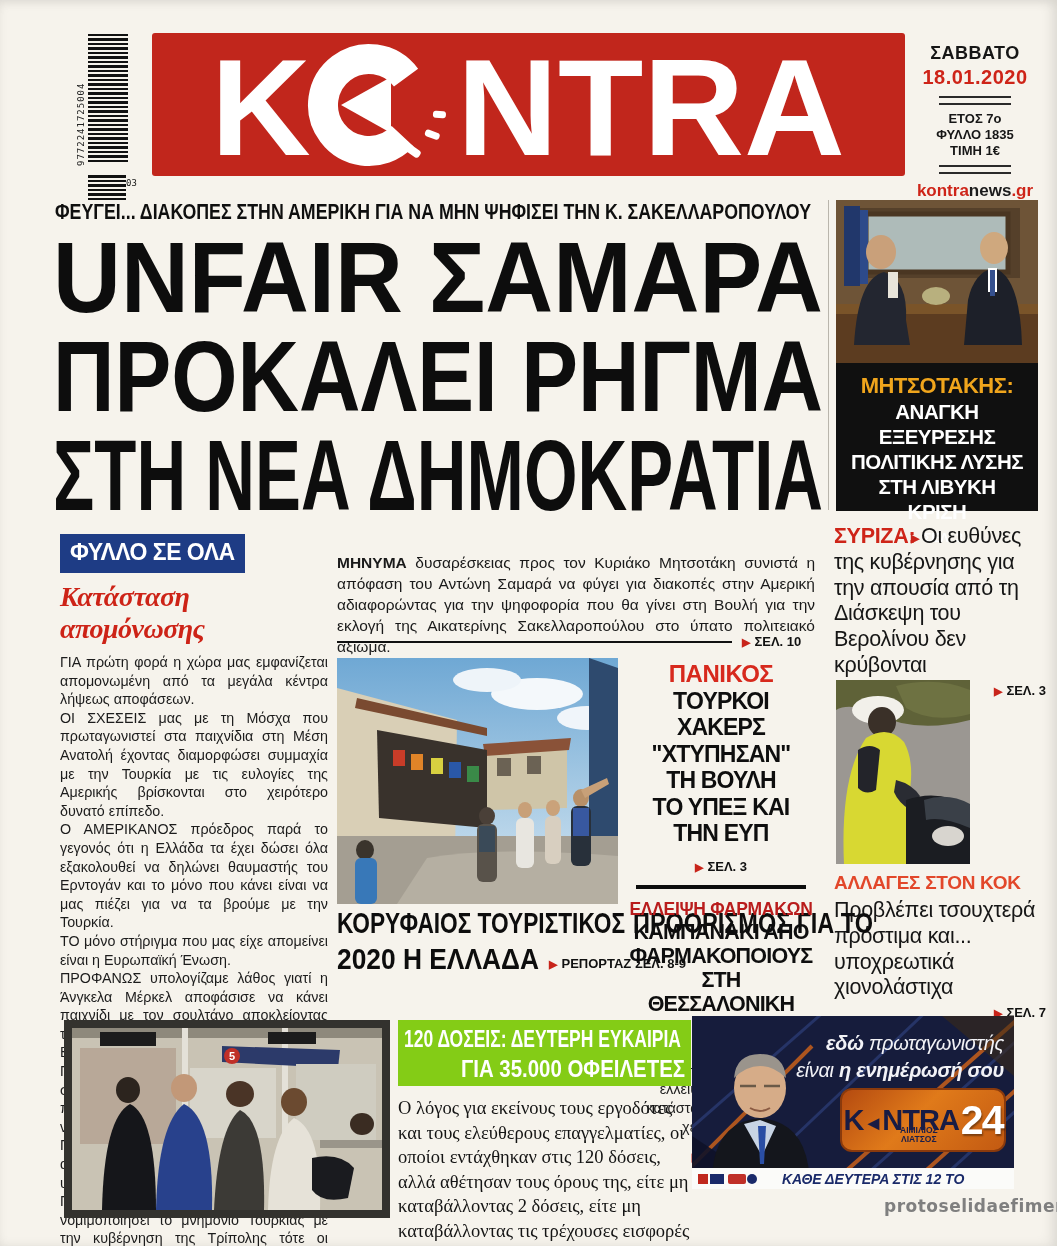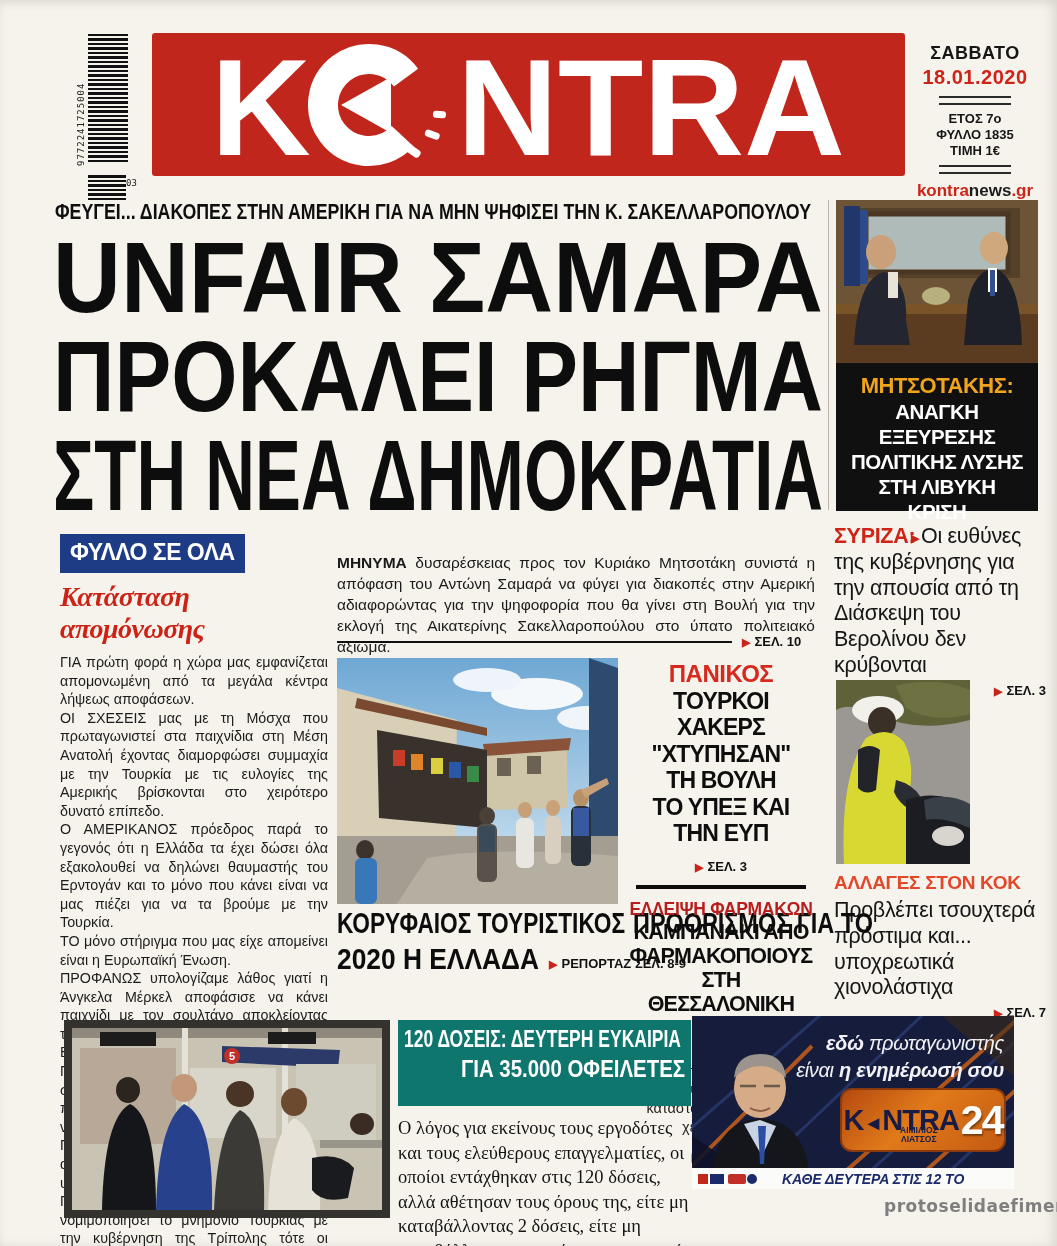--- a/index.html
+++ b/index.html
@@ -308,21 +308,21 @@
       <path d="M142 182 Q146 100 168 82 Q194 94 192 182 Z" fill="#3c3a36"></path>
       <ellipse cx="222" cy="74" rx="13" ry="14" fill="#6b4a30"></ellipse>
       <path d="M196 182 Q198 108 222 90 Q250 102 248 182 Z" fill="#e6e2d8"></path>
       <path d="M240 130 Q268 124 282 140 L276 170 Q250 176 240 162 Z" fill="#1a1b1f"></path>
       <ellipse cx="290" cy="96" rx="12" ry="11" fill="#3a2c22"></ellipse>
       <rect x="248" y="112" width="62" height="8" fill="#9a958a"></rect>
     </svg>
   </div>
 
   <div class="abs" style="left:398px;top:1020px;width:293px;">
-    <div style="background:#0f766e;padding:6px 6px 20px;">
+    <div style="background:#84cc16;padding:6px 6px 0;">
       <svg width="281" height="26" viewBox="0 0 281 26">
           <text x="0" y="21" font-size="24" font-weight="bold" fill="#ffffff" textLength="277" lengthAdjust="spacingAndGlyphs">120 ΔΟΣΕΙΣ: ΔΕΥΤΕΡΗ ΕΥΚΑΙΡΙΑ</text>
         </svg>
       <svg width="281" height="26" viewBox="0 0 281 26">
           <text x="281" y="21" font-size="24" font-weight="bold" fill="#ffffff" text-anchor="end" textLength="224" lengthAdjust="spacingAndGlyphs">ΓΙΑ 35.000 ΟΦΕΙΛΕΤΕΣ</text>
         </svg>
     </div>
     <div class="serifbody" style="margin-top:10px;">Ο λόγος για εκείνους τους εργοδότες και τους ελεύθερους επαγγελματίες, οι οποίοι εντάχθηκαν στις 120 δόσεις, αλλά αθέτησαν τους όρους της, είτε μη καταβάλλοντας 2 δόσεις, είτε μη καταβάλλοντας τις τρέχουσες εισφορές τους</div>
 
   </div>

